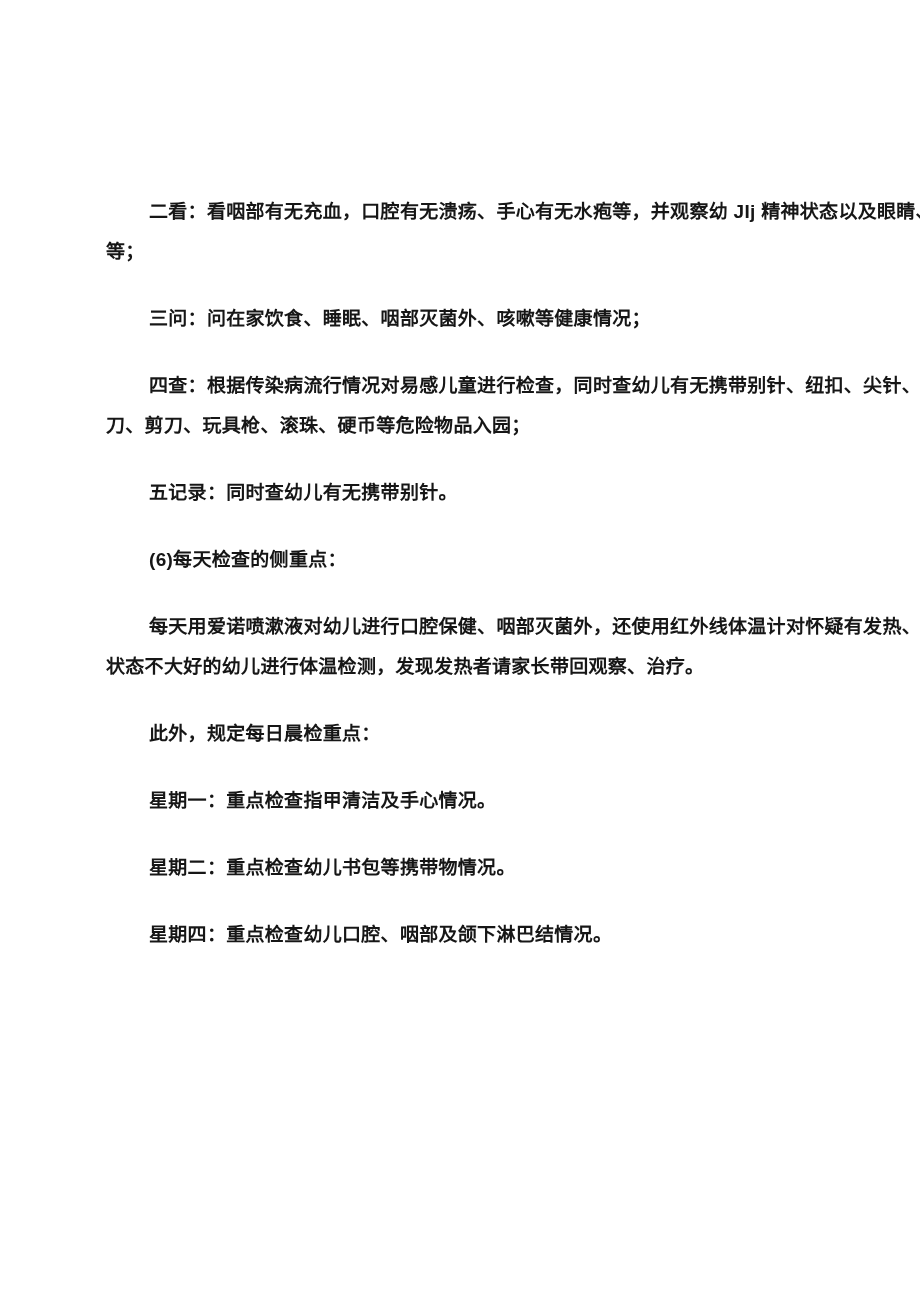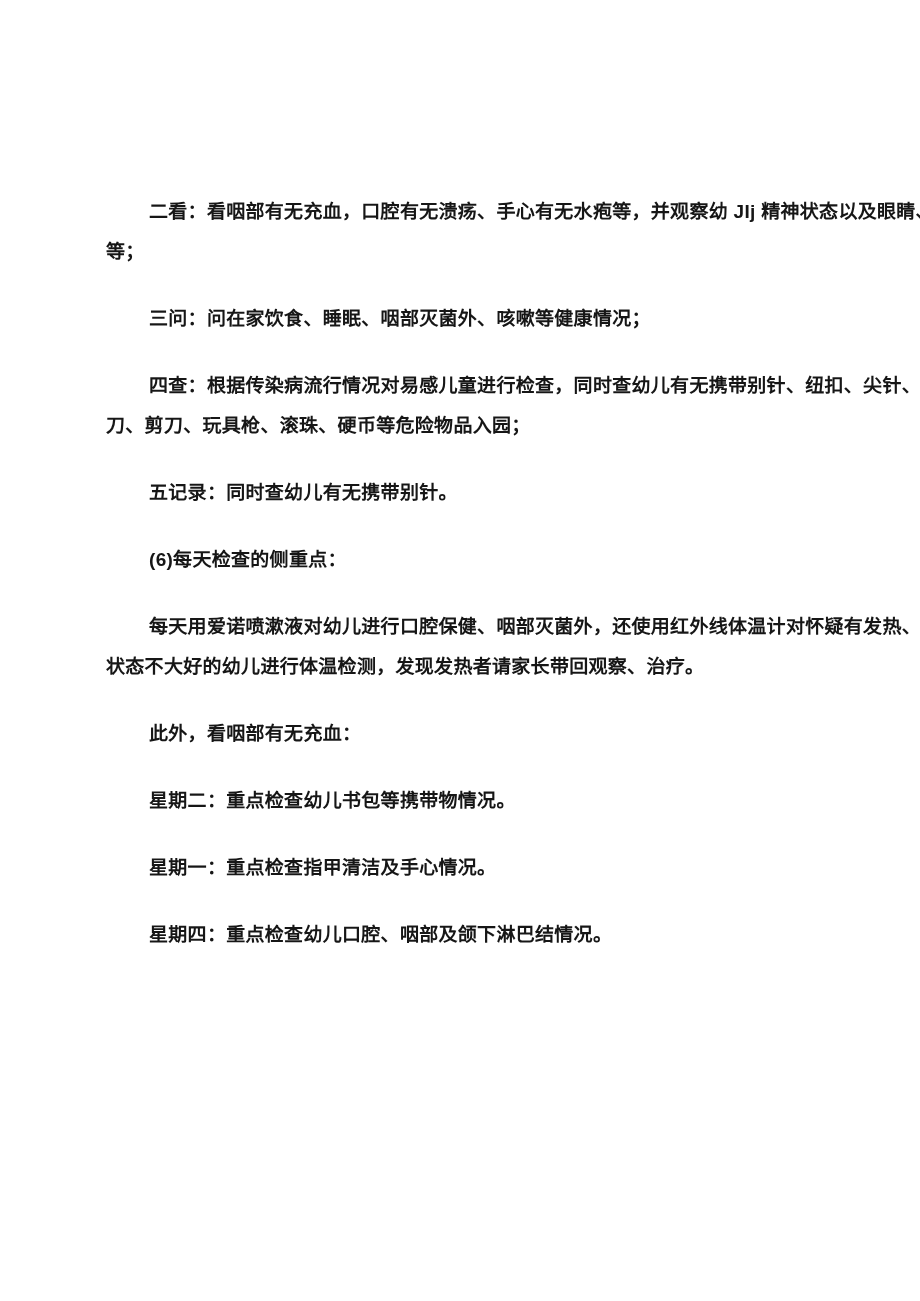--- a/index.html
+++ b/index.html
@@ -62,29 +62,29 @@
   <p class="para">
     <span class="ln first">(6)每天检查的侧重点：</span>
   </p>
 
   <p class="para">
     <span class="ln first">每天用爱诺喷漱液对幼儿进行口腔保健、咽部灭菌外，还使用红外线体温计对怀疑有发热、精神</span>
     <span class="ln">状态不大好的幼儿进行体温检测，发现发热者请家长带回观察、治疗。</span>
   </p>
 
   <p class="para">
-    <span class="ln first">此外，看咽部有无充血：</span>
+    <span class="ln first">此外，规定每日晨检重点：</span>
+  </p>
+
+  <p class="para">
+    <span class="ln first">星期一：重点检查指甲清洁及手心情况。</span>
   </p>
 
   <p class="para">
     <span class="ln first">星期二：重点检查幼儿书包等携带物情况。</span>
-  </p>
-
-  <p class="para">
-    <span class="ln first">星期一：重点检查指甲清洁及手心情况。</span>
   </p>
 
 
   <p class="para tight">
     <span class="ln first">星期四：重点检查幼儿口腔、咽部及颌下淋巴结情况。</span>
   </p>
 
 
 </div>
 

